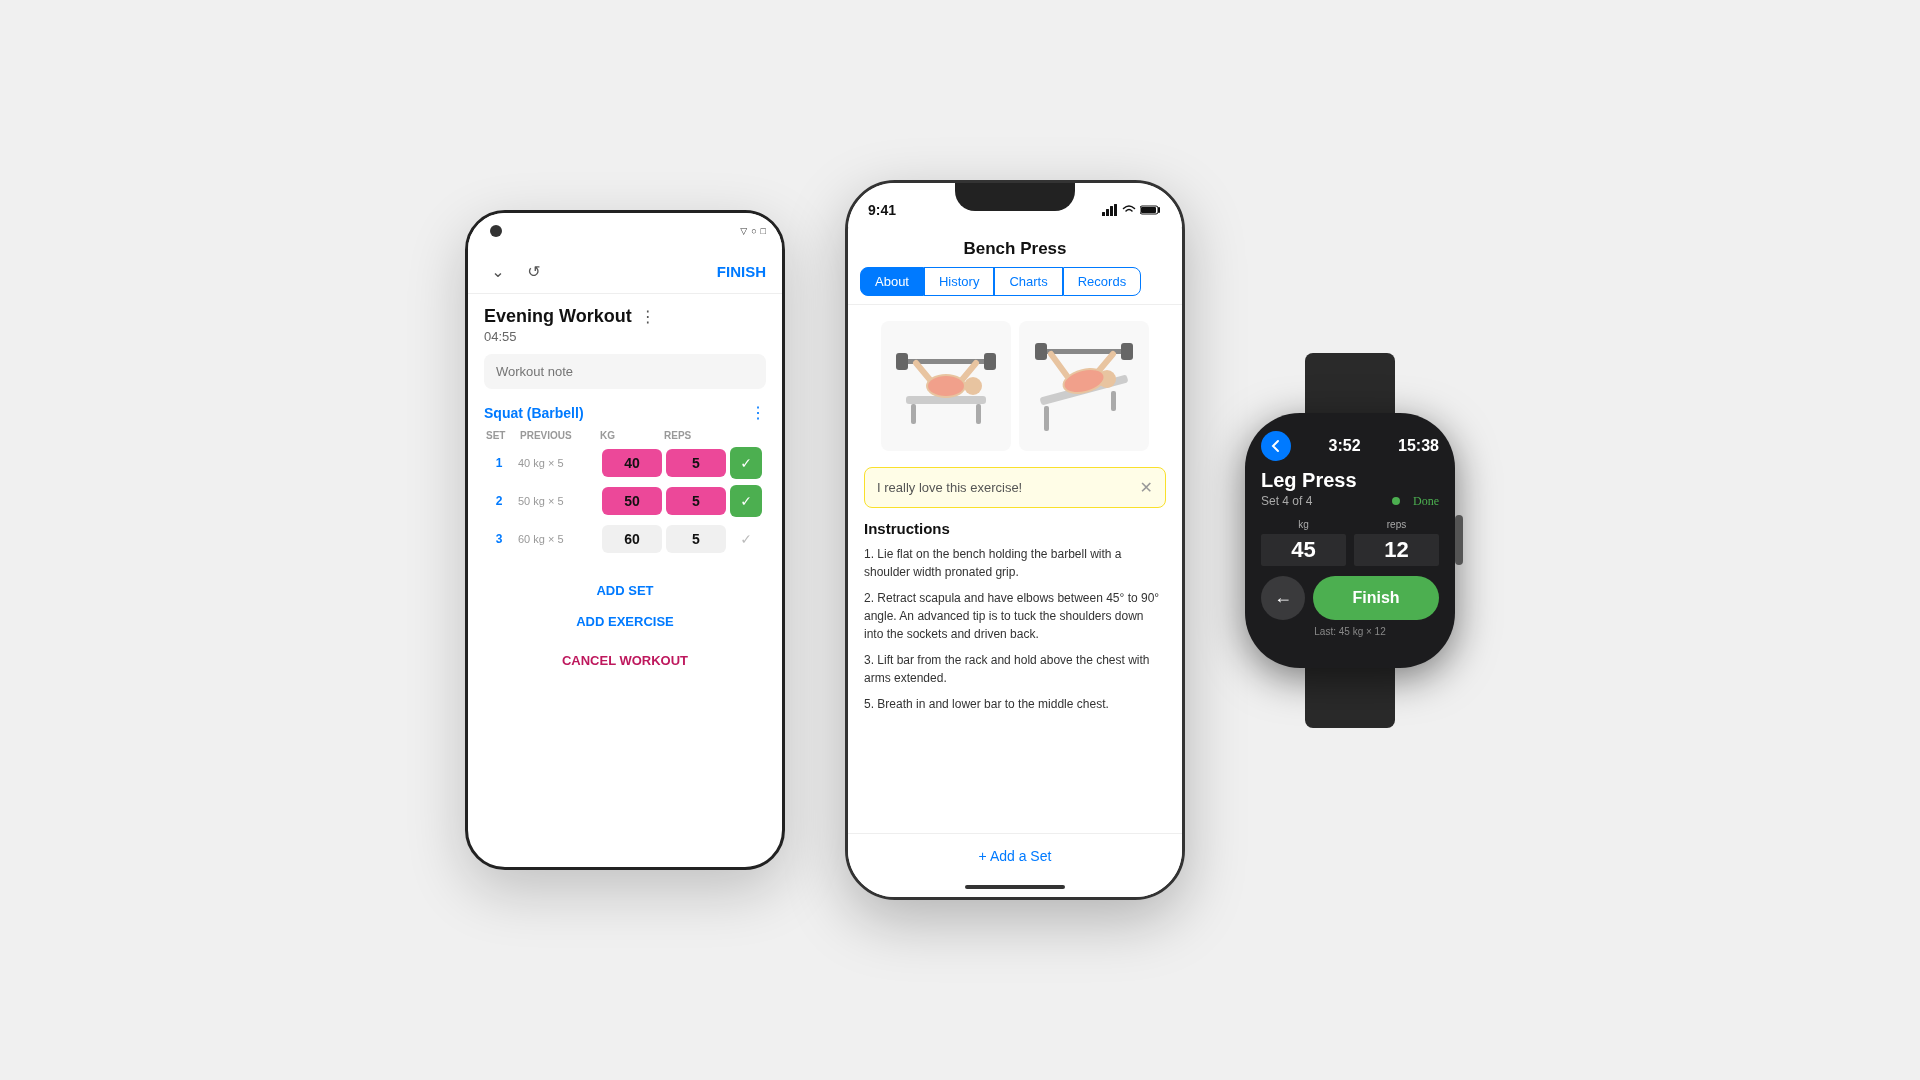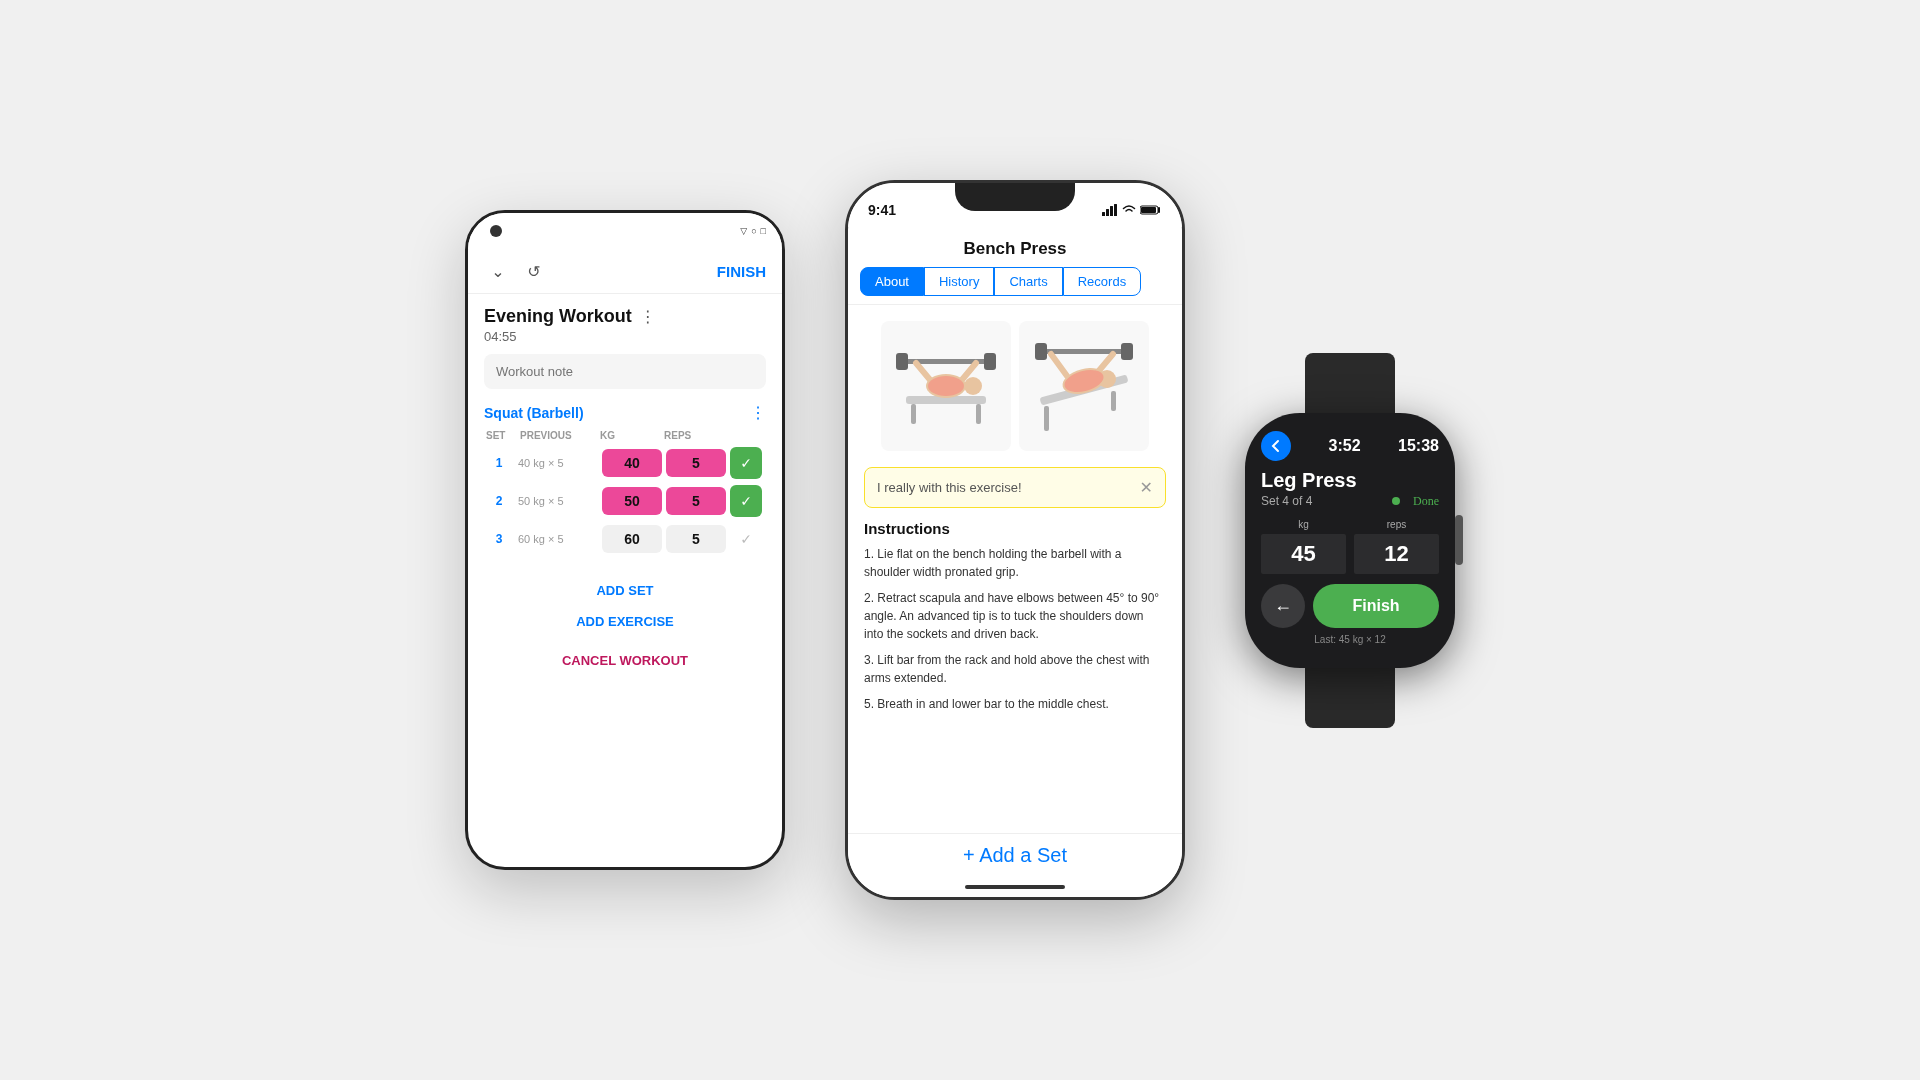--- a/index.html
+++ b/index.html
@@ -353,21 +353,21 @@
     }
     .iphone-bottom-bar {
       height: 44px;
       border-top: 1px solid #eee;
       display: flex;
       align-items: center;
       justify-content: center;
       background: white;
     }
     .add-set-bar-btn {
-      font-size: 20px;
+      font-size: 14px;
       color: #007AFF;
       cursor: pointer;
       display: flex;
       align-items: center;
       gap: 4px;
     }
     .iphone-home-indicator {
       height: 20px;
       display: flex;
       align-items: center;
@@ -476,21 +476,21 @@
     }
     .watch-input-label {
       font-size: 10px;
       color: #aaa;
       margin-bottom: 4px;
     }
     .watch-input-box {
       background: #2c2c2e;
       border-radius: 2px;
       width: 100%;
-      height: 40px;
+      height: 32px;
       display: flex;
       align-items: center;
       justify-content: center;
       font-size: 22px;
       font-weight: 700;
       color: white;
     }
     .watch-buttons-row {
       display: flex;
       gap: 8px;
@@ -697,21 +697,21 @@
           <ellipse cx="55" cy="50" rx="22" ry="12" fill="#e8c4a0" transform="rotate(-15, 55, 50)"></ellipse>
           <circle cx="78" cy="48" r="9" fill="#e8c4a0"></circle>
           <line x1="38" y1="45" x2="22" y2="23" stroke="#e8c4a0" stroke-width="6" stroke-linecap="round"></line>
           <line x1="68" y1="42" x2="84" y2="23" stroke="#e8c4a0" stroke-width="6" stroke-linecap="round"></line>
           <ellipse cx="55" cy="50" rx="20" ry="10" fill="#ff6b6b" opacity="0.4" transform="rotate(-15, 55, 50)"></ellipse>
         </svg>
       </div>
     </div>
 
     <div class="note-banner">
-      <span class="note-text">I really with this exercise!</span>
+      <span class="note-text">I really love this exercise!</span>
       <span class="note-close">✕</span>
     </div>
 
     <div class="instructions-section">
       <div class="instructions-title">Instructions</div>
       <div class="instruction-step">1. Lie flat on the bench holding the barbell with a shoulder width pronated grip.</div>
       <div class="instruction-step">2. Retract scapula and have elbows between 45° to 90° angle. An advanced tip is to tuck the shoulders down into the sockets and driven back.</div>
       <div class="instruction-step">3. Lift bar from the rack and hold above the chest with arms extended.</div>
       <div class="instruction-step">5. Breath in and lower bar to the middle chest.</div>
     </div>

